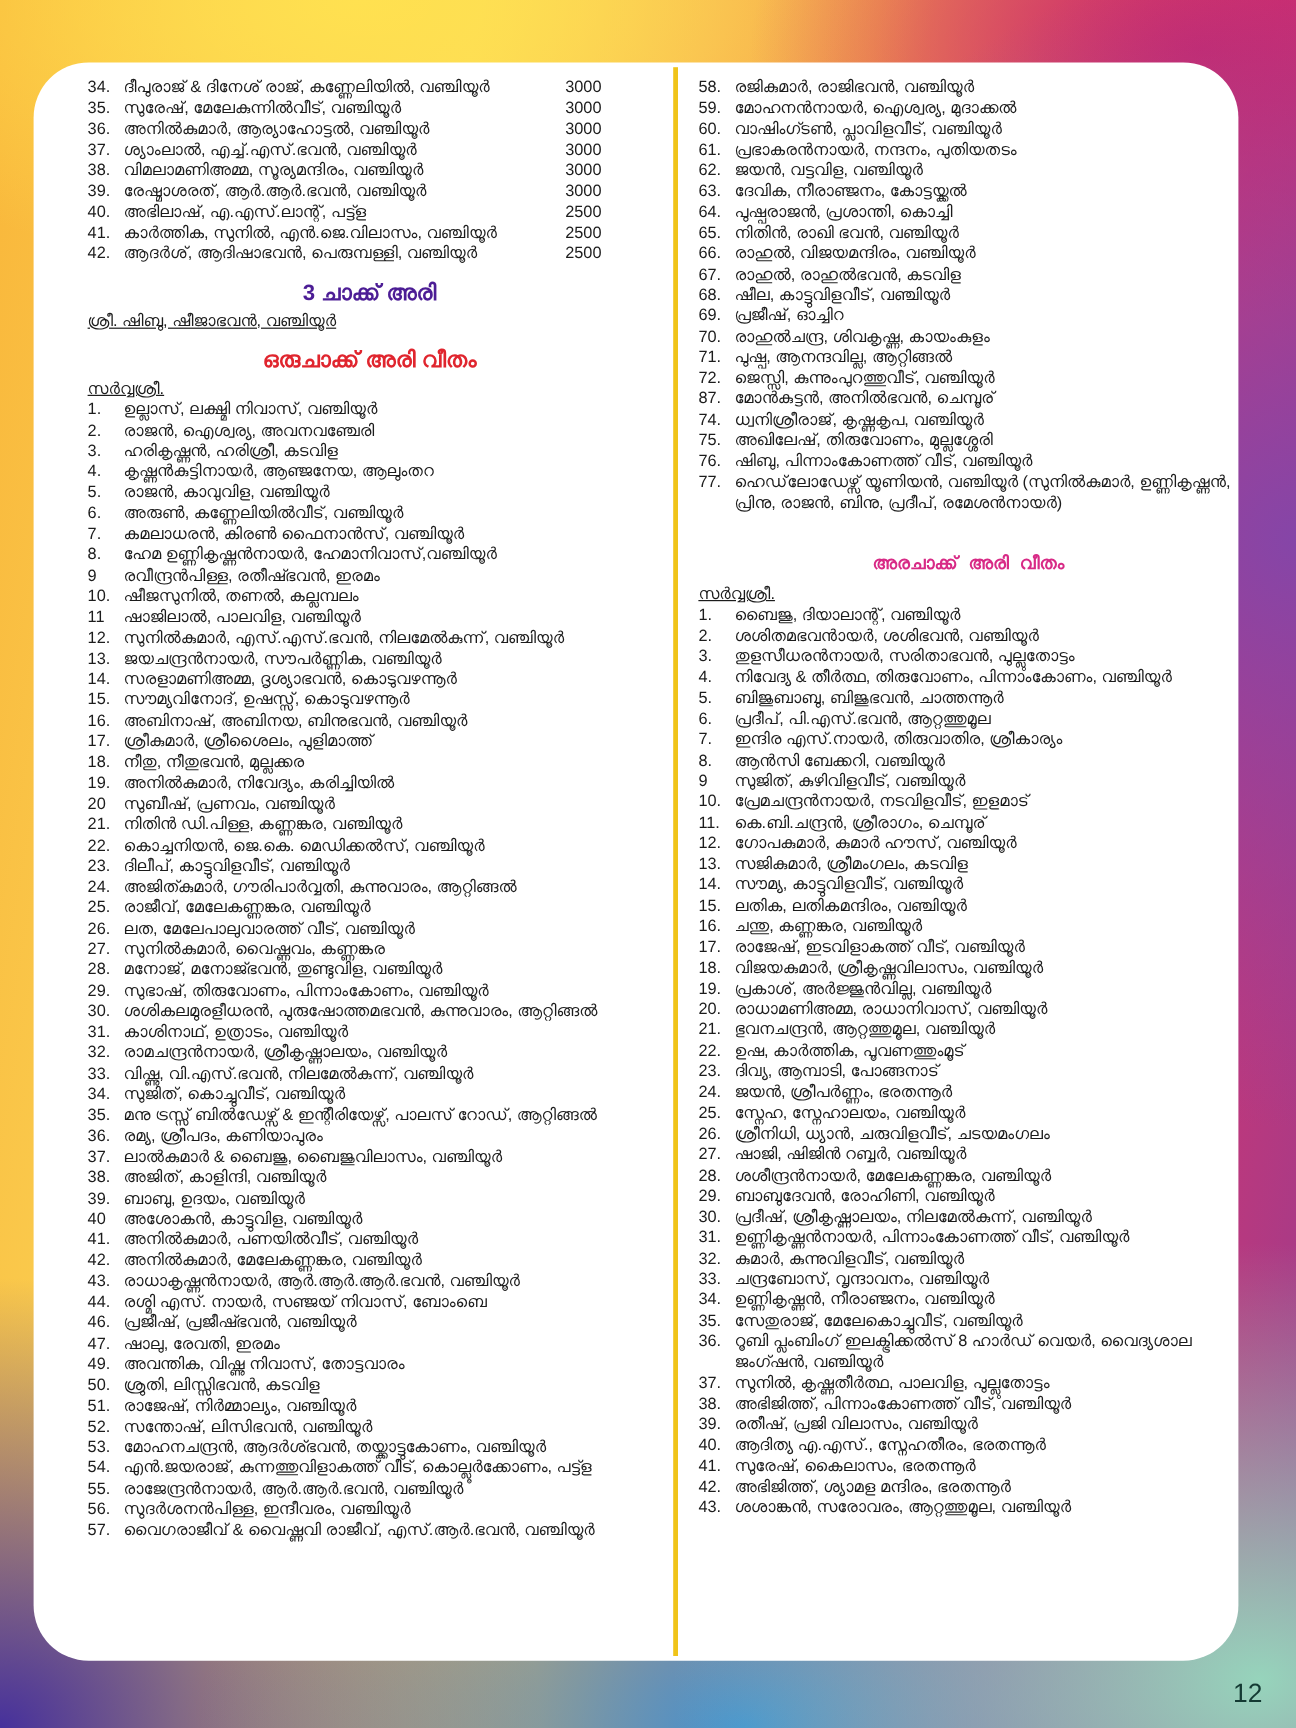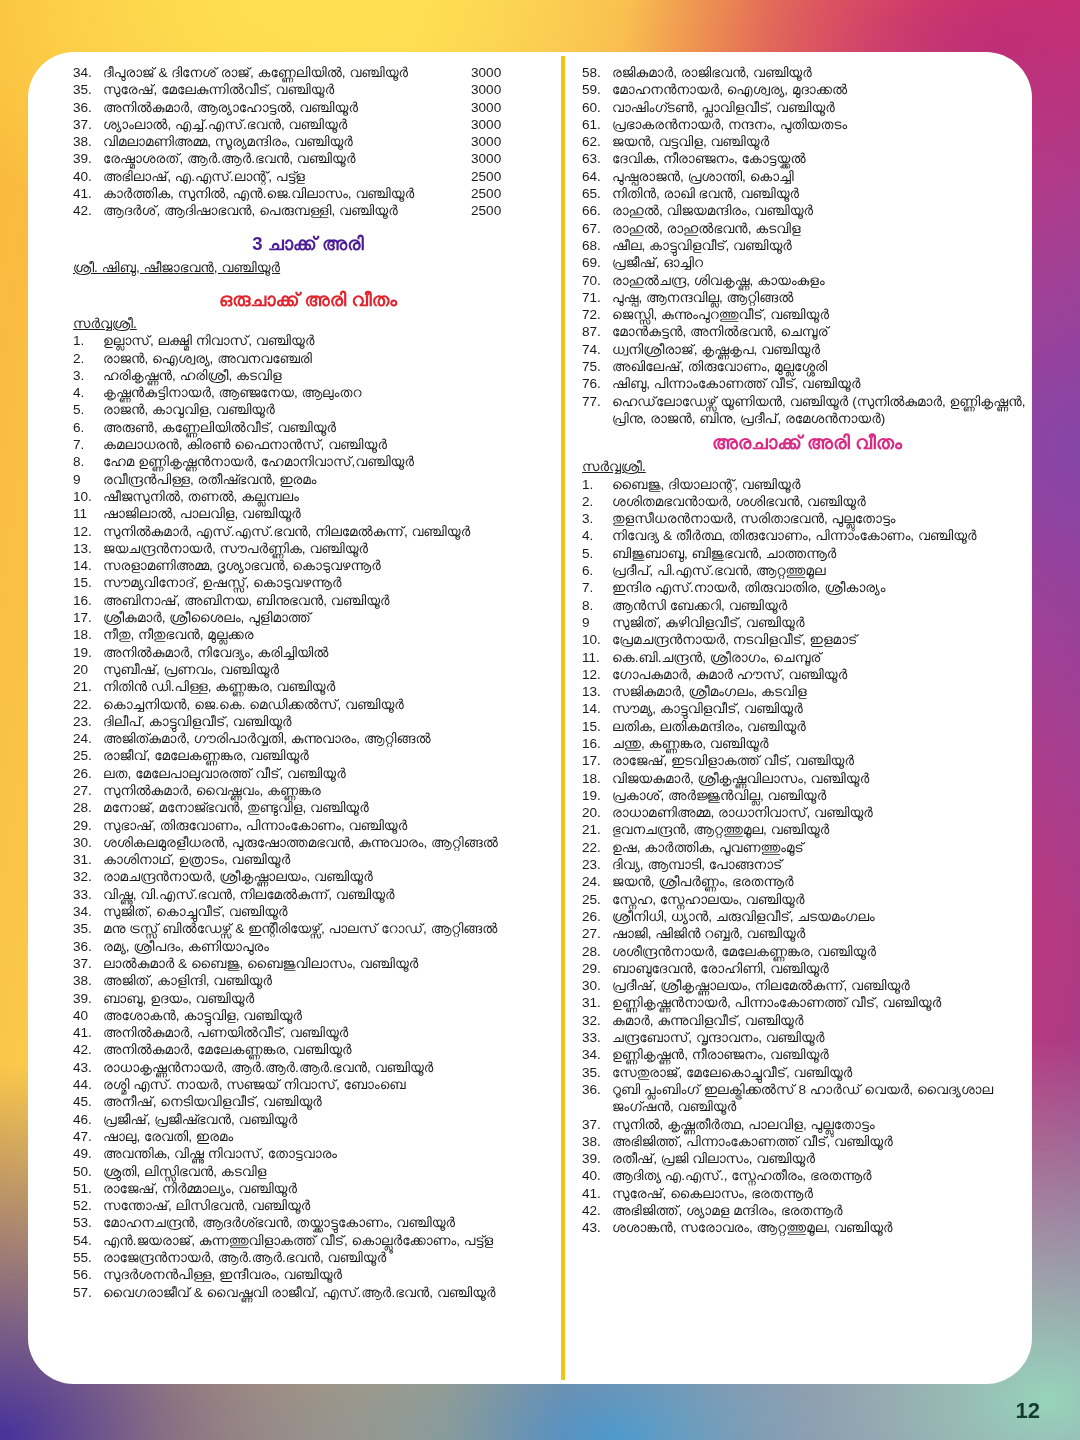--- a/index.html
+++ b/index.html
@@ -33,25 +33,25 @@
   .num { width: 30px; flex: none; }
   .txt { flex: 1; }
   .amt { width: 50px; text-align: left; flex: none; padding-right: 22px; }
   .wrap { white-space: normal; }
   .heading {
     text-align: center; font-size: 18.5px; font-weight: bold; line-height: 24px;
     margin-top: 12px; margin-bottom: 3px;
   }
   .heading.pink { color: #4c1d95; }
   .heading.red { color: #e0252e; }
-  .heading.magenta { color: #d82a86; font-size: 19px; margin-top: 4px; }
+  .heading.magenta { color: #d82a86; font-size: 15px; margin-top: 32px; font-family: Liberation Mono, monospace; }
   .plain { white-space: nowrap; text-decoration: underline; }
   .page-number {
-    position: absolute; right: 40px; top: 1398px; font-family: "Liberation Sans", sans-serif;
-    font-size: 22px; font-weight: bold; color: #143a33;
+    position: absolute; right: 28px; top: 1398px; font-family: "Liberation Sans", sans-serif;
+    font-size: 22px; font-weight: normal; color: #143a33;
   }
 </style>
 </head>
 <body>
 
 <div class="card"></div>
 <div class="divider"></div>
 
 <div class="col left">
   <div id="donations">
@@ -276,24 +276,20 @@
       </div>
       <div class="row">
         <span class="num">43.</span>
         <span class="txt">രാധാകൃഷ്ണൻനായർ, ആർ.ആർ.ആർ.ഭവൻ, വഞ്ചിയൂർ</span>
       </div>
       <div class="row">
         <span class="num">44.</span>
         <span class="txt">രശ്മി എസ്. നായർ, സഞ്ജയ് നിവാസ്, ബോംബെ</span>
       </div>
       <div class="row">
-        <span class="num">45.</span>
-        <span class="txt">അനീഷ്, നെടിയവിളവീട്, വഞ്ചിയൂർ</span>
-      </div>
-      <div class="row">
         <span class="num">46.</span>
         <span class="txt">പ്രജീഷ്, പ്രജീഷ്ഭവൻ, വഞ്ചിയൂർ</span>
       </div>
       <div class="row">
         <span class="num">47.</span>
         <span class="txt">ഷാലു, രേവതി, ഇരമം</span>
       </div>
       <div class="row">
         <span class="num">49.</span>
         <span class="txt">അവന്തിക, വിഷ്ണു നിവാസ്, തോട്ടവാരം</span>

